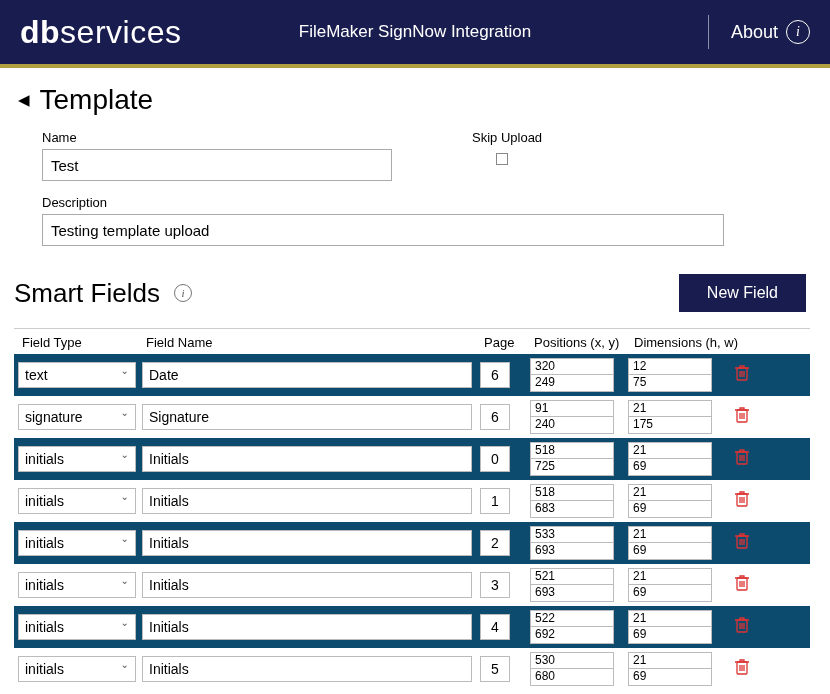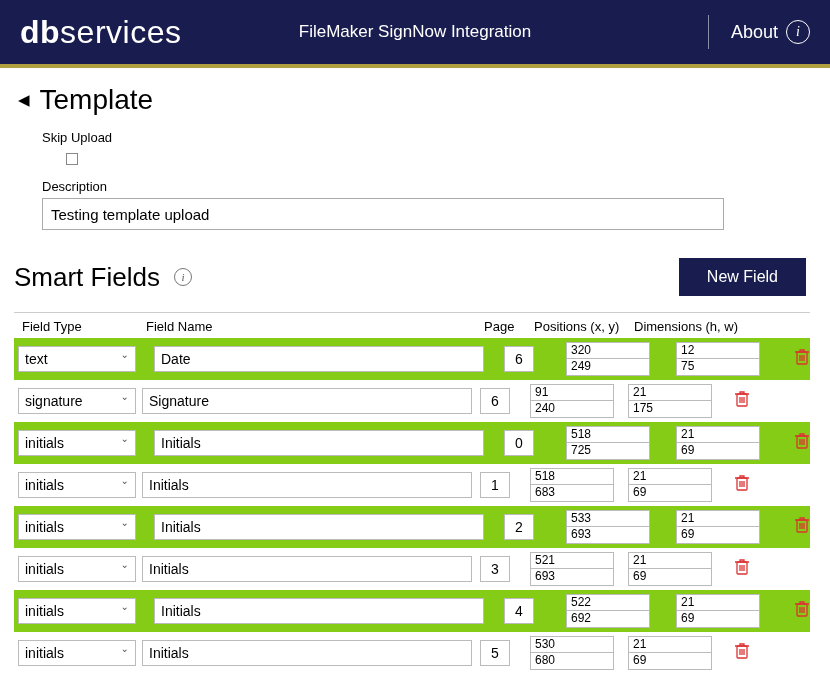--- a/index.html
+++ b/index.html
@@ -155,21 +155,21 @@
   .ch-name { width: 338px; }
   .ch-page { width: 50px; }
   .ch-pos  { width: 100px; }
   .ch-dim  { width: 110px; }
 
   .row {
     display: flex;
     align-items: center;
     padding: 4px 0 4px 4px;
   }
-  .row.alt { background: #84cc16; justify-content: space-between; }
+  .row.alt { background: #0c4a6e; }
 
   .cell-type {
     width: 118px;
     border: 1px solid #bbb;
     background: #fff;
     height: 26px;
     display: flex;
     align-items: center;
     padding: 0 6px;
     font-size: 14px;
@@ -244,20 +244,24 @@
 
 <div class="content">
 
   <div class="page-title-row">
     <span class="back-arrow">◀</span>
     <h1 class="page-title">Template</h1>
   </div>
 
   <div class="form-section">
     <div class="field-row">
+      <div>
+        <label class="field-label">Name</label>
+        <input class="text-input name-input" value="Test" style="">
+      </div>
       <div class="skip-box">
         <label class="field-label">Skip Upload</label>
         <div class="checkbox"></div>
       </div>
     </div>
     <div>
       <label class="field-label">Description</label>
       <input class="text-input desc-input" value="Testing template upload" style="">
     </div>
   </div>

